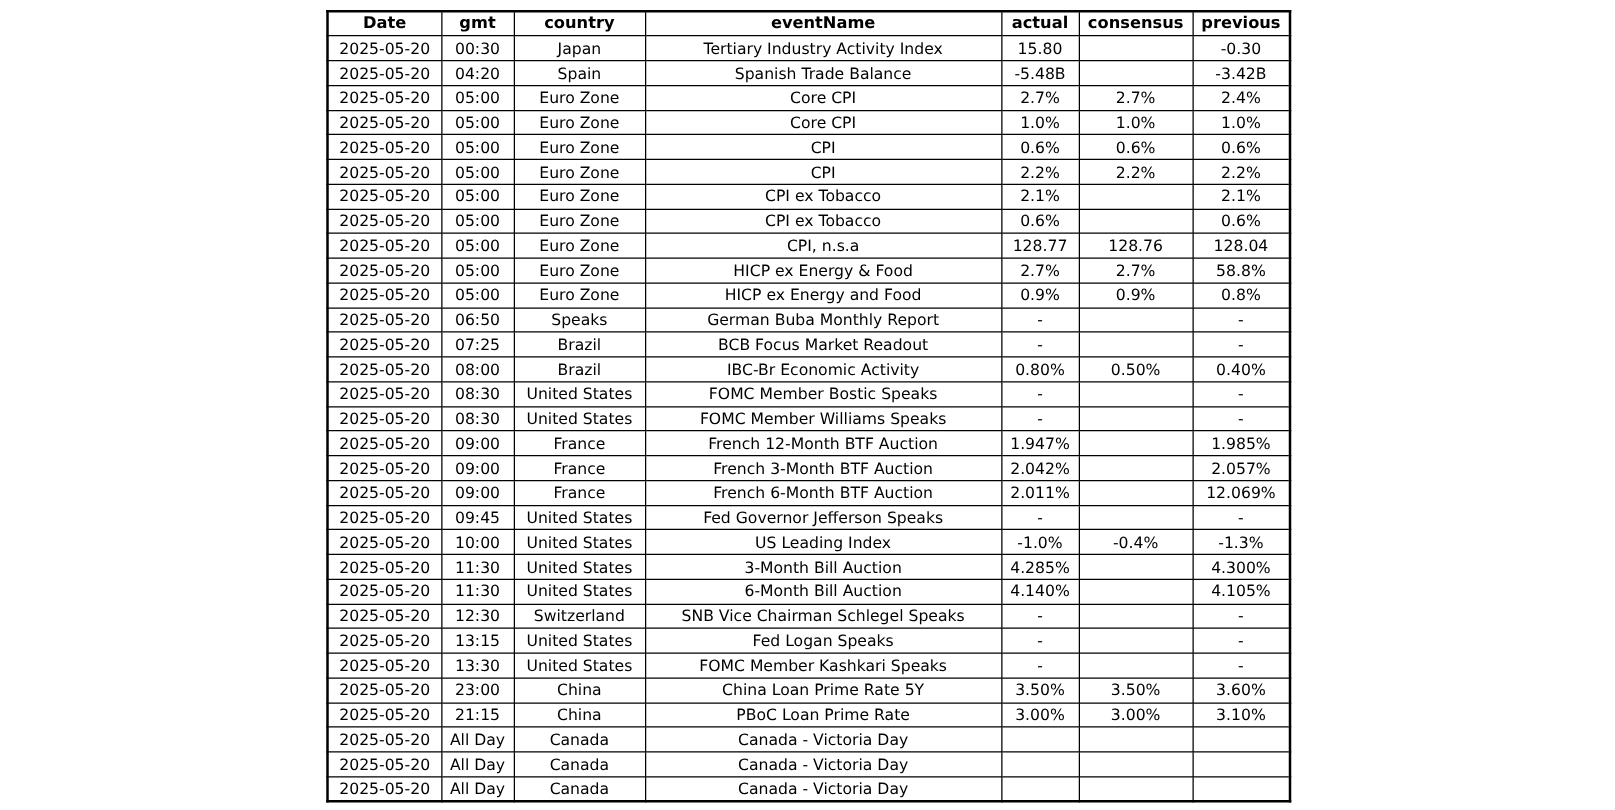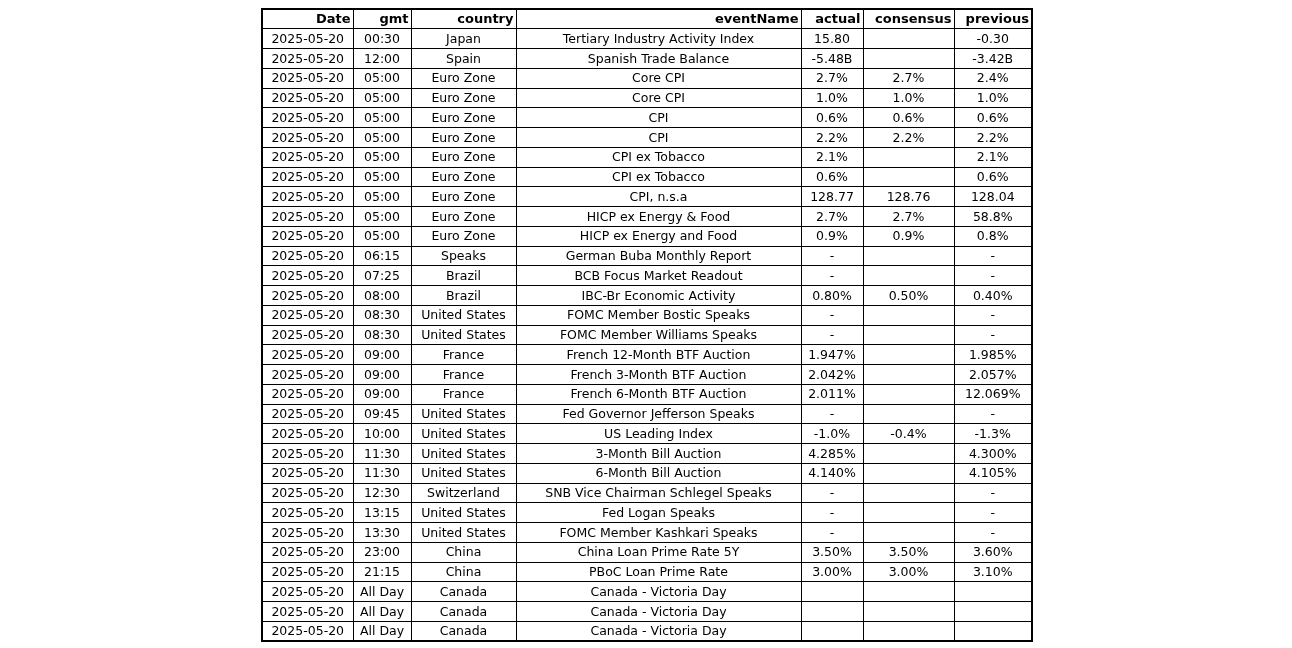--- a/index.html
+++ b/index.html
@@ -30,21 +30,20 @@
     text-align: center;
     vertical-align: middle;
     font-size: 12.5px;
     line-height: 1.1;
     white-space: nowrap;
     overflow: hidden;
   }
   table.calendar th {
     font-weight: bold;
     font-size: 13px;
-    text-align: right;
   }
   col.c-date      { width: 91px; }
   col.c-gmt       { width: 58px; }
   col.c-country   { width: 105px; }
   col.c-event     { width: 285px; }
   col.c-actual    { width: 62px; }
   col.c-consensus { width: 91px; }
   col.c-previous  { width: 78px; }
 </style>
 </head>
@@ -77,21 +76,21 @@
           <td>2025-05-20</td>
           <td>00:30</td>
           <td>Japan</td>
           <td>Tertiary Industry Activity Index</td>
           <td>15.80</td>
           <td></td>
           <td>-0.30</td>
         </tr>
         <tr>
           <td>2025-05-20</td>
-          <td>12:00</td>
+          <td>04:20</td>
           <td>Spain</td>
           <td>Spanish Trade Balance</td>
           <td>-5.48B</td>
           <td></td>
           <td>-3.42B</td>
         </tr>
         <tr>
           <td>2025-05-20</td>
           <td>05:00</td>
           <td>Euro Zone</td>
@@ -167,21 +166,21 @@
           <td>2025-05-20</td>
           <td>05:00</td>
           <td>Euro Zone</td>
           <td>HICP ex Energy and Food</td>
           <td>0.9%</td>
           <td>0.9%</td>
           <td>0.8%</td>
         </tr>
         <tr>
           <td>2025-05-20</td>
-          <td>06:15</td>
+          <td>06:50</td>
           <td>Speaks</td>
           <td>German Buba Monthly Report</td>
           <td>-</td>
           <td></td>
           <td>-</td>
         </tr>
         <tr>
           <td>2025-05-20</td>
           <td>07:25</td>
           <td>Brazil</td>

